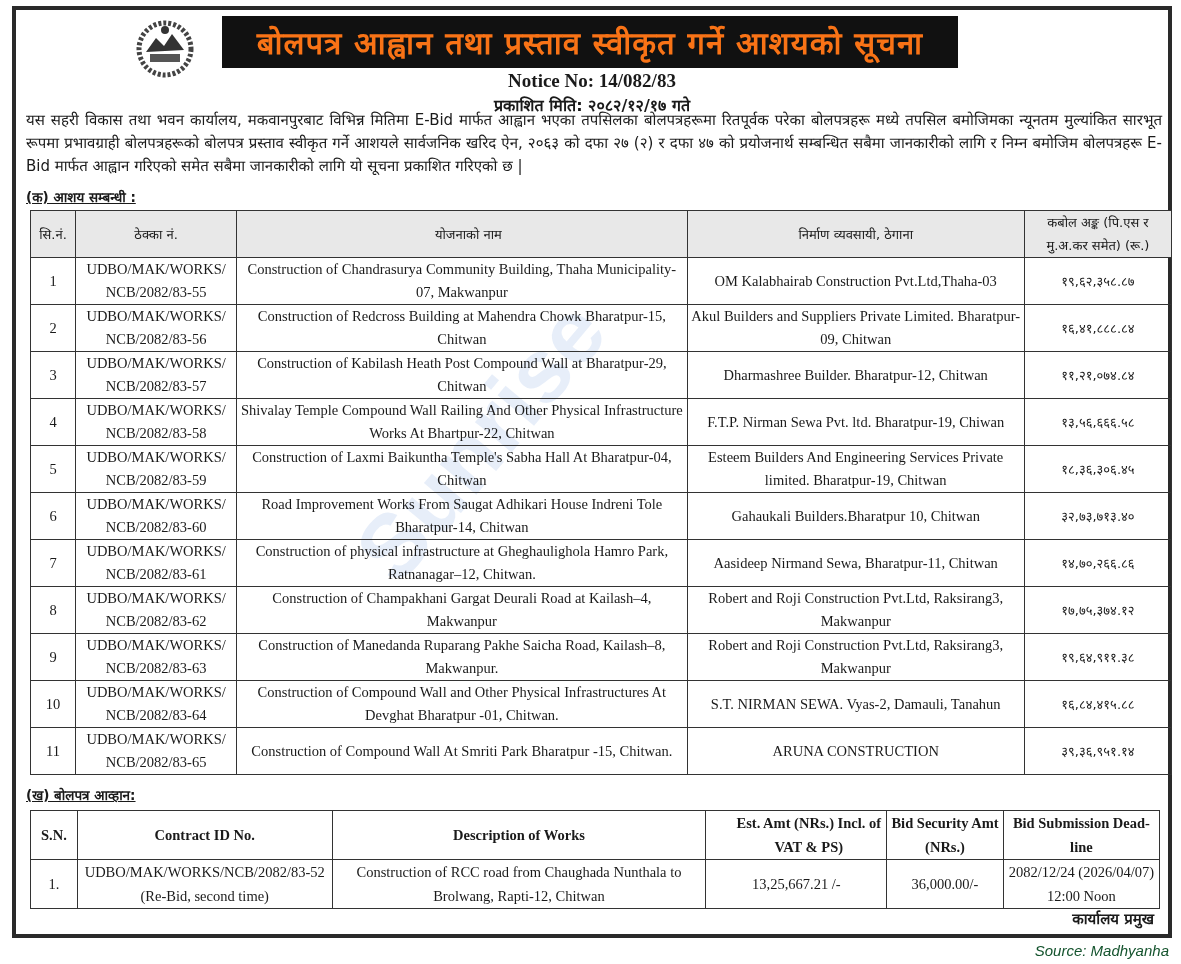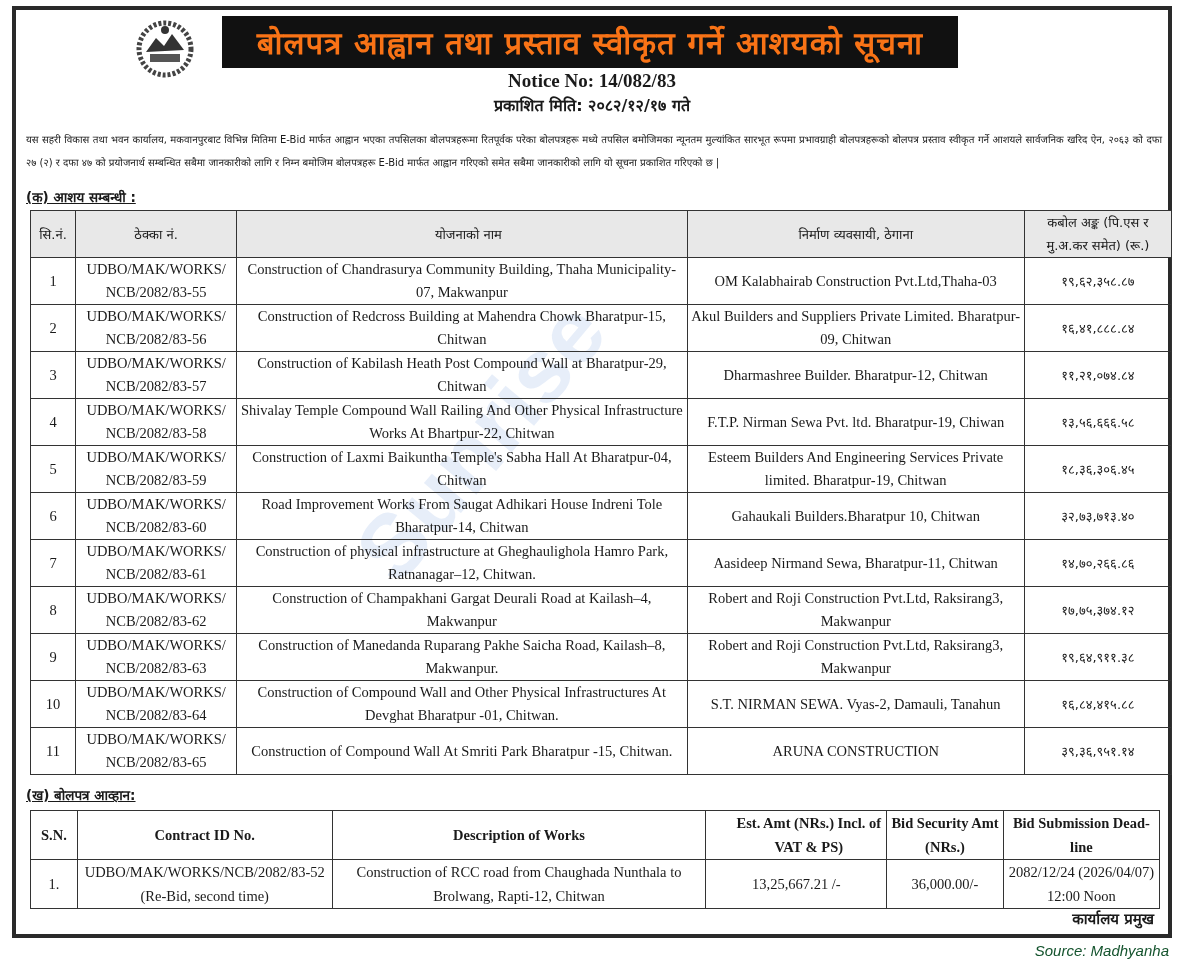--- a/index.html
+++ b/index.html
@@ -8,22 +8,22 @@
   .frame { position: absolute; left: 12px; top: 6px; width: 1160px; height: 932px;
            border: 4px solid #2a2a2a; box-sizing: border-box; background: #fff; }
   .emblem { position: absolute; left: 118px; top: 10px; width: 62px; height: 58px; }
   .title-box { position: absolute; left: 206px; top: 6px; width: 736px; height: 52px;
                background: #111; color: #f97316; display: flex; align-items: center; justify-content: center;
                font-family: "DejaVu Sans", sans-serif; font-weight: bold; font-size: 31px; letter-spacing: 1px; }
   .notice-no { position: absolute; left: 0; right: 0; top: 60px; text-align: center;
                font-weight: bold; font-size: 19px; }
   .pub-date { position: absolute; left: 0; right: 0; top: 84px; text-align: center;
               font-family: "DejaVu Sans", sans-serif; font-weight: bold; font-size: 16px; }
-  .intro { position: absolute; left: 10px; right: 6px; top: 118px;
-           font-family: "DejaVu Sans", sans-serif; font-size: 10px; line-height: 23px; text-align: justify; }
+  .intro { position: absolute; left: 10px; right: 6px; top: 99px;
+           font-family: "DejaVu Sans", sans-serif; font-size: 15px; line-height: 23px; text-align: justify; }
   .section-head { position: absolute; left: 10px; font-family: "DejaVu Sans", sans-serif;
                   font-weight: bold; font-size: 13.5px; text-decoration: underline; }
   table { border-collapse: collapse; position: absolute; }
   td, th { border: 1.5px solid #333; padding: 0 3px; text-align: center; vertical-align: middle; }
   th { background: #e8e8e8; font-weight: normal; font-family: "DejaVu Sans", sans-serif; font-size: 13px; }
   .t1 { left: 14px; top: 200px; width: 1142px; font-size: 14.5px; line-height: 23px; }
   .t1 th { height: 44px; }
   .t1 td { height: 46px; }
   .t1 td.amt { font-family: "DejaVu Sans", sans-serif; font-size: 13px; }
   .t2 { left: 14px; top: 800px; width: 1130px; font-size: 14.5px; line-height: 24px; }

